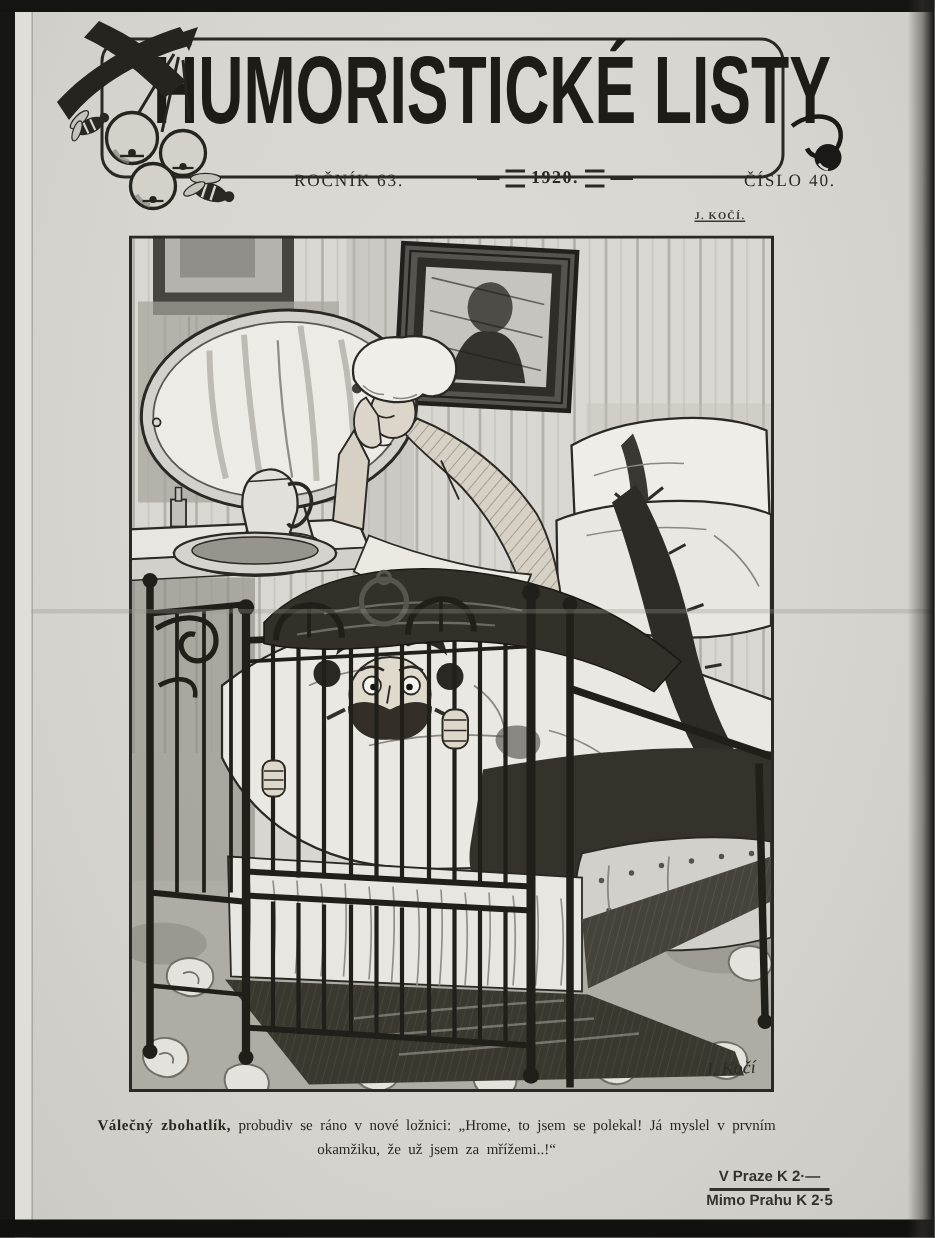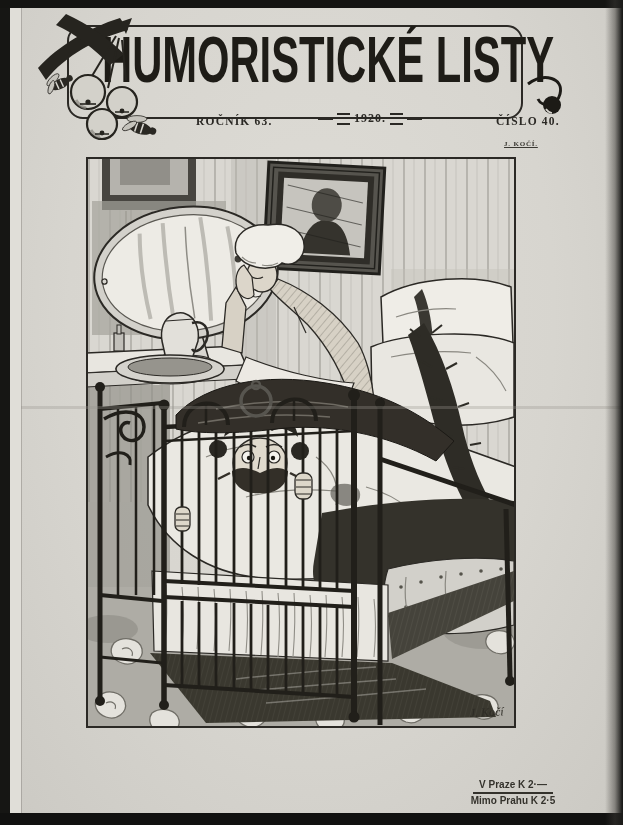--- a/index.html
+++ b/index.html
@@ -14,28 +14,28 @@
     background:linear-gradient(to right, rgba(70,68,64,0), rgba(60,58,54,.5) 55%, #1b1b19 95%);}
   .left-strip{position:absolute;left:10px;top:0;width:11px;height:100%;background:#e0ded8;z-index:39;}
   .left-line{position:absolute;left:21px;top:0;width:1px;height:100%;background:#8f8d87;opacity:.55;z-index:39;}
   .crease{position:absolute;left:0;top:406px;width:100%;height:3px;background:#97958f;opacity:.32;z-index:38;}
   
   .mast-frame{position:absolute;left:67px;top:25px;width:452px;height:90px;
     border:2.5px solid #2b2925;border-radius:16px;z-index:1;}
   .masthead-svg{position:absolute;left:100px;top:26px;z-index:3;}
   .ornament{position:absolute;left:36px;top:8px;z-index:4;}
   .flourish{position:absolute;left:526px;top:72px;z-index:4;}
-  .meta{position:absolute;font-weight:bold;font-size:11.5px;letter-spacing:1.2px;color:#2b2925;z-index:2;}
+  .meta{position:absolute;font-weight:normal;font-size:11.5px;letter-spacing:1.2px;color:#2b2925;z-index:2;}
   #volume{left:196px;top:115px;}
   #issue{left:496px;top:115px;}
   .year-group{position:absolute;left:318px;top:111px;display:flex;align-items:center;gap:4px;z-index:2;}
   .year-text{font-weight:bold;font-size:12px;letter-spacing:1px;color:#2b2925;}
   .dash{width:15px;height:2px;background:#2b2925;}
   .dline{width:13px;height:8px;border-top:2px solid #2b2925;border-bottom:2px solid #2b2925;}
-  .credit{position:absolute;left:504px;top:140px;font-size:7px;font-weight:bold;
+  .credit{position:absolute;left:463px;top:140px;font-size:7px;font-weight:bold;
     letter-spacing:.8px;color:#3a3832;z-index:2;text-decoration:underline;}
   
   .illo{position:absolute;left:86px;top:157px;z-index:2;}
   
   .caption{position:absolute;left:60px;top:743px;width:462px;text-align:center;z-index:2;
     font-size:10px;color:#29271f;line-height:1.55;}
   .cap-line1{white-space:nowrap;word-spacing:2.5px;}
   .cap-line1 b{letter-spacing:.4px;}
   .cap-line2{word-spacing:2.5px;}
   
@@ -427,20 +427,24 @@
     <g>
       <rect x="89" y="350" width="15" height="24" rx="6" fill="#ddd7ca" stroke="#2b2925" stroke-width="1.3"></rect>
       <path d="M90,357 h13 M90,363 h13 M90,369 h13" stroke="#2b2925" stroke-width="1" fill="none"></path>
     </g>
 
     <text x="384" y="560" transform="rotate(-3 384 560)" font-family="Liberation Serif, serif" font-style="italic" font-size="12" fill="#2e2c26">J. Kočí</text>
 
     <rect x="1" y="1" width="428" height="569" fill="none" stroke="#2b2925" stroke-width="2"></rect>
   </svg>
 
+  <div class="caption">
+    <div class="cap-line1"><b>Válečný zbohatlík,</b><span> probudiv se ráno v nové ložnici: „Hrome, to jsem se polekal! Já myslel v prvním</span></div>
+    <div class="cap-line2"><span>okamžiku, že už jsem za mřížemi..!“</span></div>
+  </div>
 
   <div class="pricing">
     <div>V Praze K 2·—</div>
     <div class="price-rule"></div>
     <div>Mimo Prahu K 2·5</div>
   </div>
 
   <div class="crease"></div>
   <div class="left-strip"></div>
   <div class="left-line"></div>

